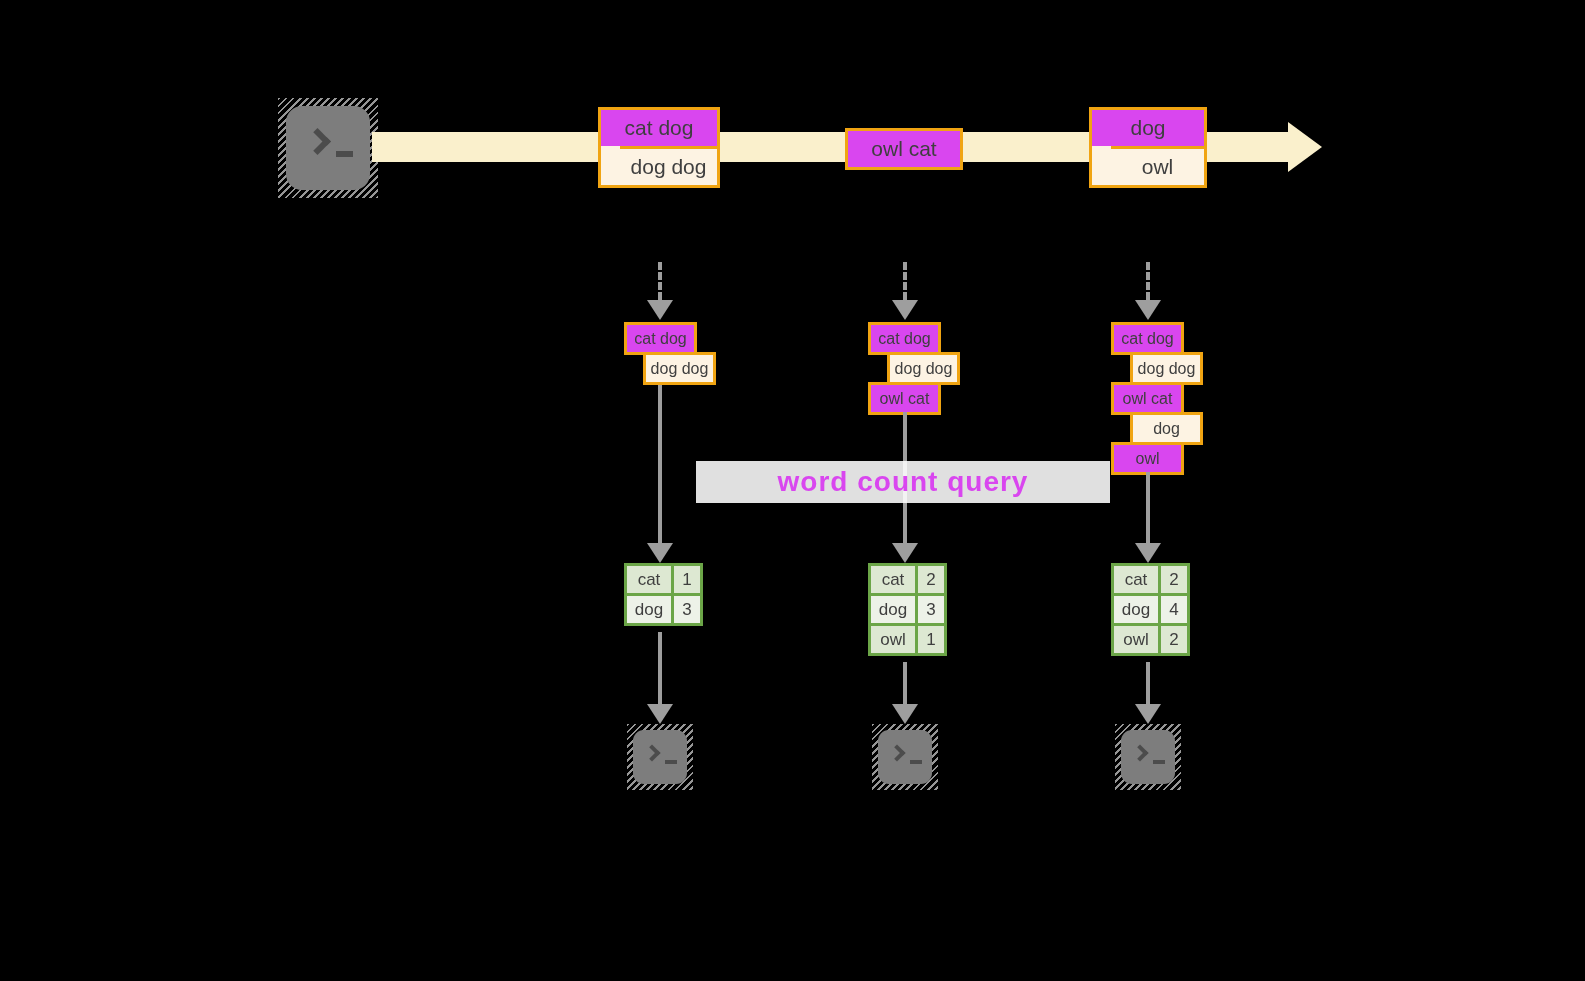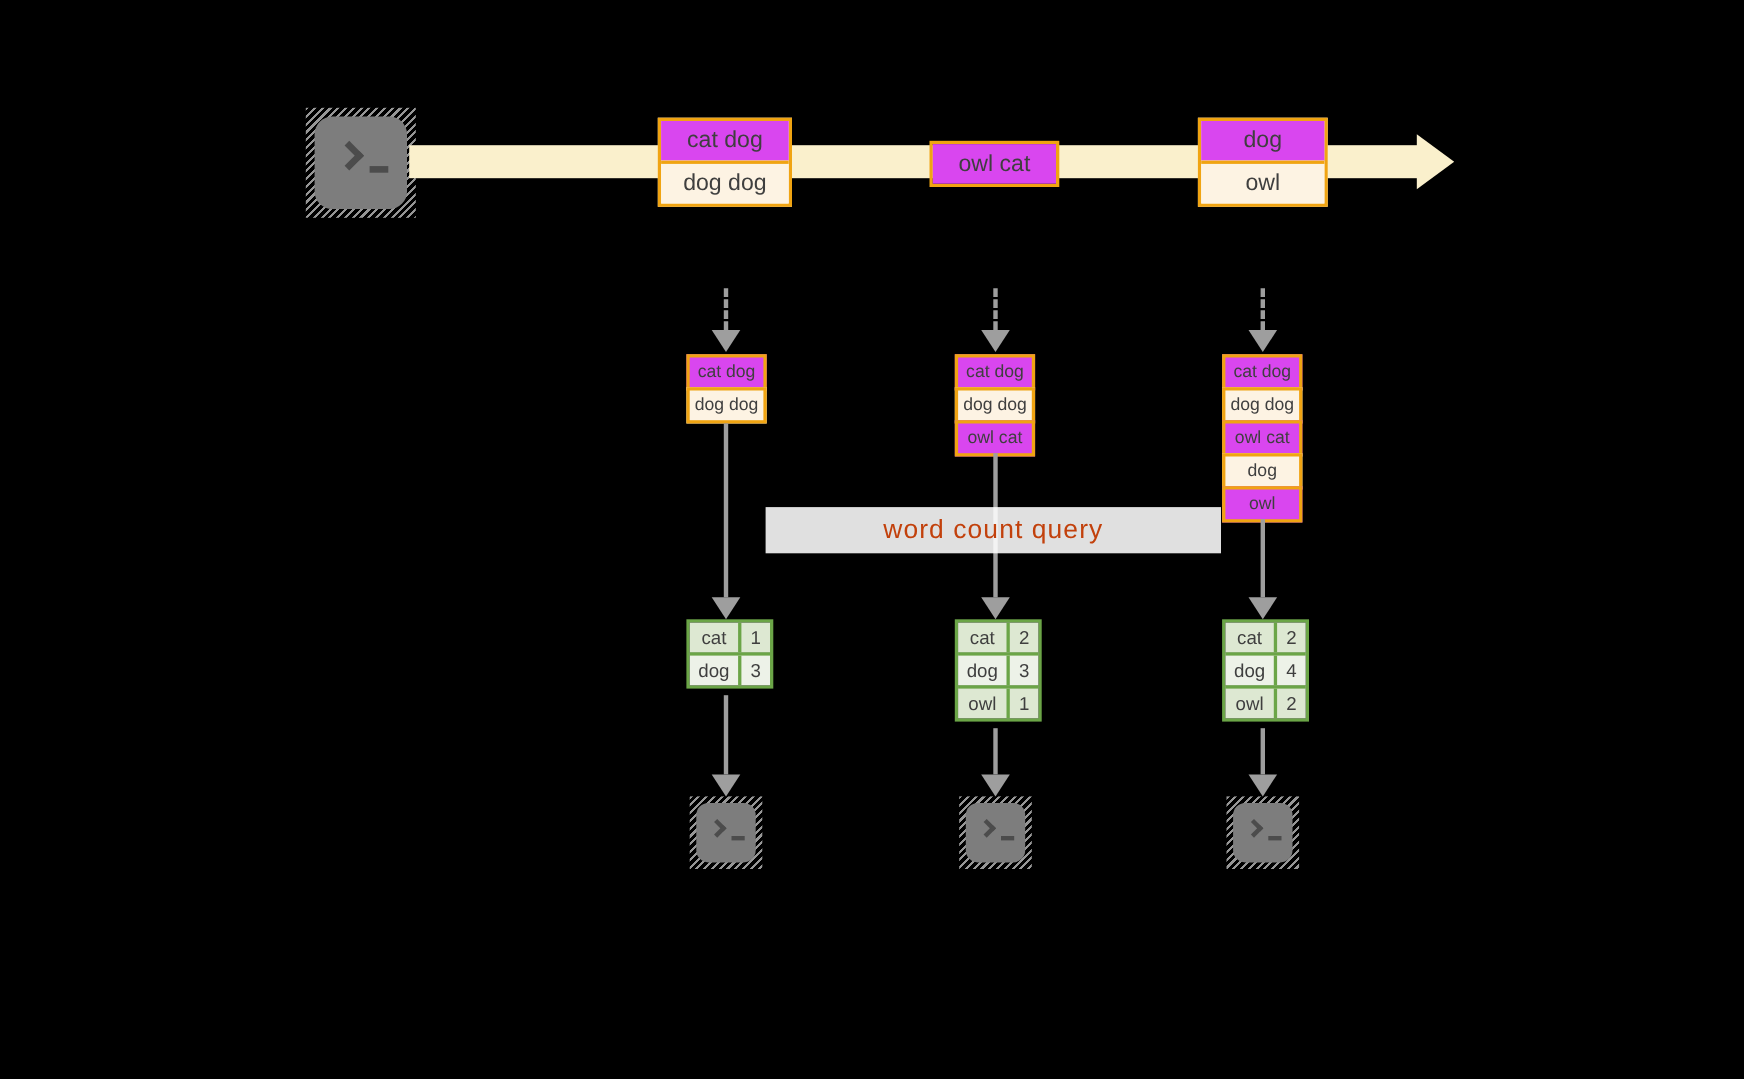--- a/index.html
+++ b/index.html
@@ -34,21 +34,21 @@
   .term-outer .chev { left:22px; top:26px; }
   .term-outer .uscore { left:50px; top:45px; width:17px; height:6px; }
   .term-outer.small .chev { left:13px; top:17px; width:8px; height:8px; border-width:4px; }
   .term-outer.small .uscore { left:32px; top:30px; width:12px; height:4px; }
 
   
   .event-box { border:3px solid #f0a412; background:#fdf3e3; }
   .event-box .row { height:36px; line-height:36px; text-align:center; font-size:21px; }
   .event-box .row + .row { border-top:3px solid #f0a412; }
   .fill-dark  { background:#d946ef; }
-  .fill-light { background:#fdf3e3; }
+  .fill-light { background:#fdf3e3;margin-left:19px; }
 
   
   .stack { width:73px; }
   .stack .srow {
     box-sizing:border-box; width:73px; height:33px; line-height:27px;
     border:3px solid #f0a412; text-align:center; font-size:16px;
   }
   .stack .srow + .srow { margin-top:-3px; }
 
   
@@ -59,21 +59,21 @@
     border-left:13px solid transparent; border-right:13px solid transparent;
     border-top:20px solid #9e9e9e;
   }
 
   
   .banner {
     left:696px; top:461px; width:414px; height:42px;
     background:rgba(255,255,255,0.88); z-index:5;
     display:flex; align-items:center; justify-content:center;
   }
-  .banner span { font-size:24px; font-weight:400; color:#c2410c; letter-spacing:1px; }
+  .banner span { font-size:28px; font-weight:700; color:#d946ef; letter-spacing:1px; }
 
   
   .ctable { width:73px; border:3px solid #6ba547; box-sizing:content-box; }
   .crow { display:flex; height:27px; line-height:27px; font-size:17px; }
   .crow + .crow { border-top:3px solid #6ba547; }
   .crow .w { width:44px; text-align:center; border-right:3px solid #6ba547; }
   .crow .n { flex:1; text-align:center; }
   .crow.fd { background:#dde8d2; }
   .crow.fl { background:#edf2e8; }
 </style>

